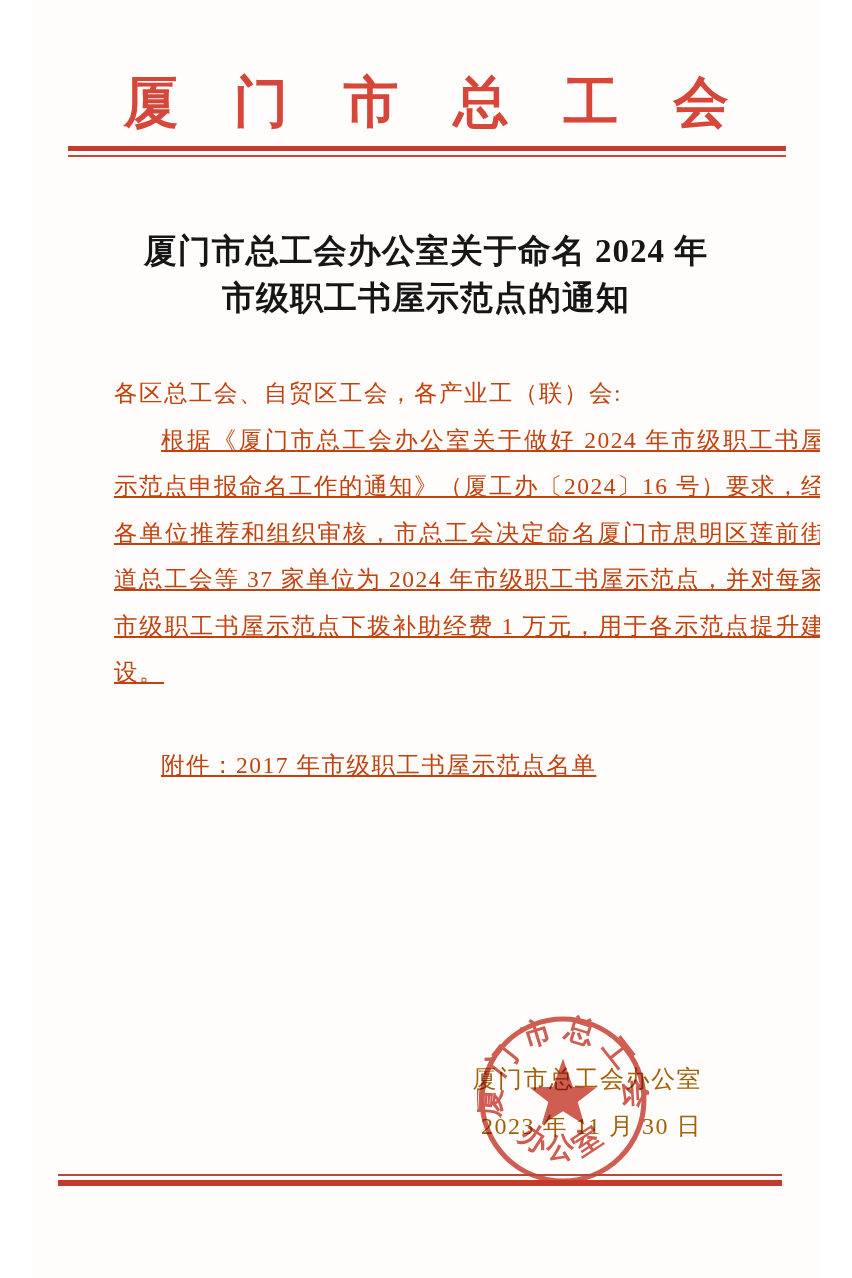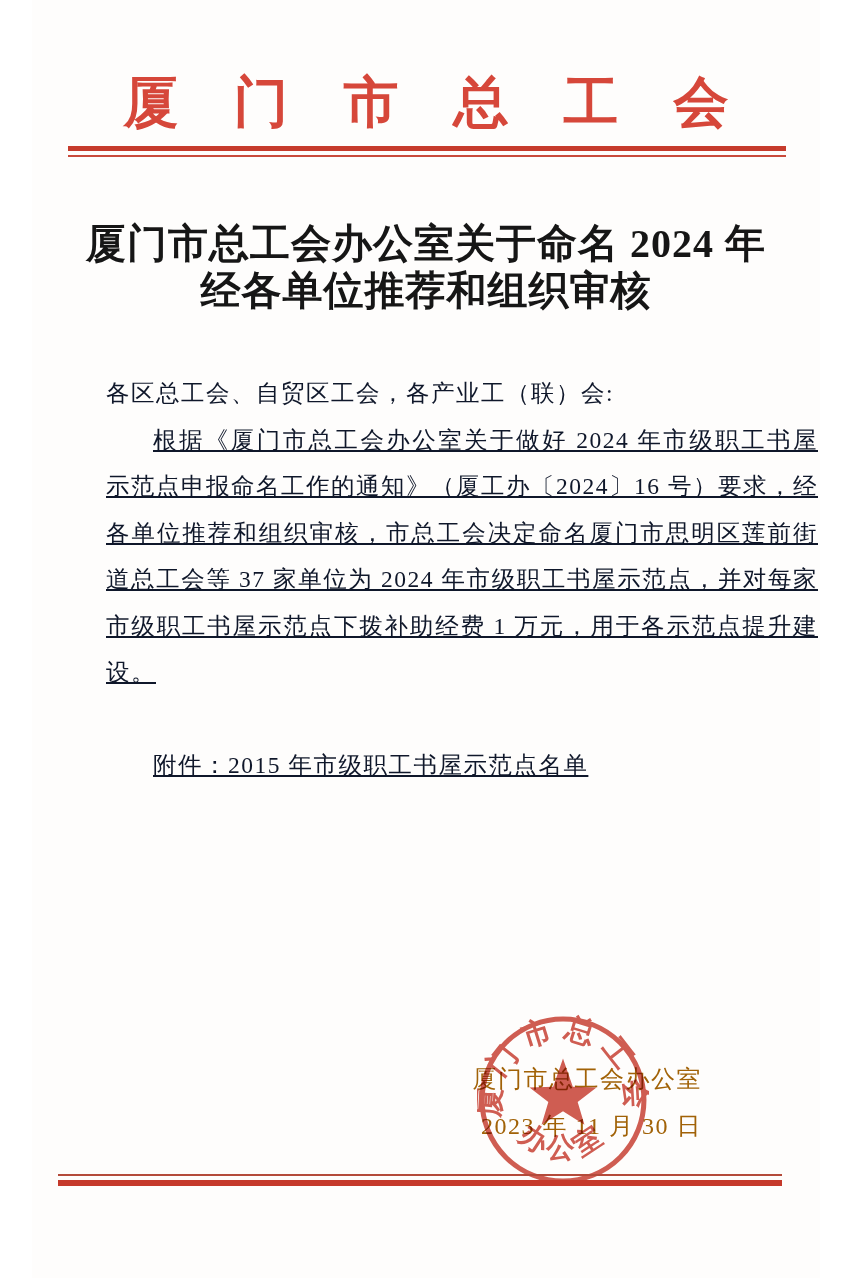--- a/index.html
+++ b/index.html
@@ -26,37 +26,37 @@
     text-indent: 55px;
     white-space: nowrap;
   }
   .rule { position: absolute; }
   .rule-top-thick { left: 36px; right: 34px; top: 146px; height: 5px; background: #c63b2c; }
   .rule-top-thin  { left: 36px; right: 34px; top: 155px; height: 2px; background: #c94a3b; }
 
   
   .doc-title {
     position: absolute;
-    top: 220px; left: 0; width: 100%;
+    top: 228px; left: 0; width: 100%;
     text-align: center;
-    font-size: 40px;
+    font-size: 33px;
     font-weight: bold;
     color: #161616;
     line-height: 47px;
     letter-spacing: 1px;
   }
 
   
   .body-text {
     position: absolute;
-    top: 370px; left: 74px; width: 712px;
+    top: 370px; left: 82px; width: 712px;
     font-size: 23.5px;
     line-height: 46.5px;
     letter-spacing: 1.5px;
-    color: #0f172a;
+    color: #c2410c;
     text-align: justify;
   }
   .body-text p { margin: 0; }
   .para { text-indent: 2em; text-decoration: underline; }
   .attachment { text-indent: 2em; margin-top: 46.5px !important; }
 
   
   .signature-block {
     position: absolute;
     top: 1056px; left: 398px; width: 272px;
@@ -85,27 +85,27 @@
 
 <div class="page">
 
   <div class="letterhead">厦门市总工会</div>
 
   <div class="rule rule-top-thick"></div>
   <div class="rule rule-top-thin"></div>
 
   <div class="doc-title">
     <div>厦门市总工会办公室关于命名 2024 年</div>
-    <div>经各单位推荐和组织审核</div>
+    <div>市级职工书屋示范点的通知</div>
   </div>
 
   <div class="body-text">
     <p class="salutation">各区总工会、自贸区工会，各产业工（联）会:</p>
     <p class="para">根据《厦门市总工会办公室关于做好 2024 年市级职工书屋示范点申报命名工作的通知》（厦工办〔2024〕16 号）要求，经各单位推荐和组织审核，市总工会决定命名厦门市思明区莲前街道总工会等 37 家单位为 2024 年市级职工书屋示范点，并对每家市级职工书屋示范点下拨补助经费 1 万元，用于各示范点提升建设。</p>
-    <p class="para attachment">附件：2015 年市级职工书屋示范点名单</p>
+    <p class="para attachment">附件：2017 年市级职工书屋示范点名单</p>
   </div>
 
   <div class="signature-block">
     <div>厦门市总工会办公室</div>
     <div>2023 年 11 月 30 日</div>
   </div>
 
   <svg class="seal" viewBox="0 0 170 170" xmlns="http://www.w3.org/2000/svg">
     <circle cx="85" cy="85" r="80" fill="none" stroke="#c84134" stroke-width="5"></circle>
     <path id="sealArcTop" d="M 24 103 A 63 63 0 1 1 146 103" fill="none"></path>

